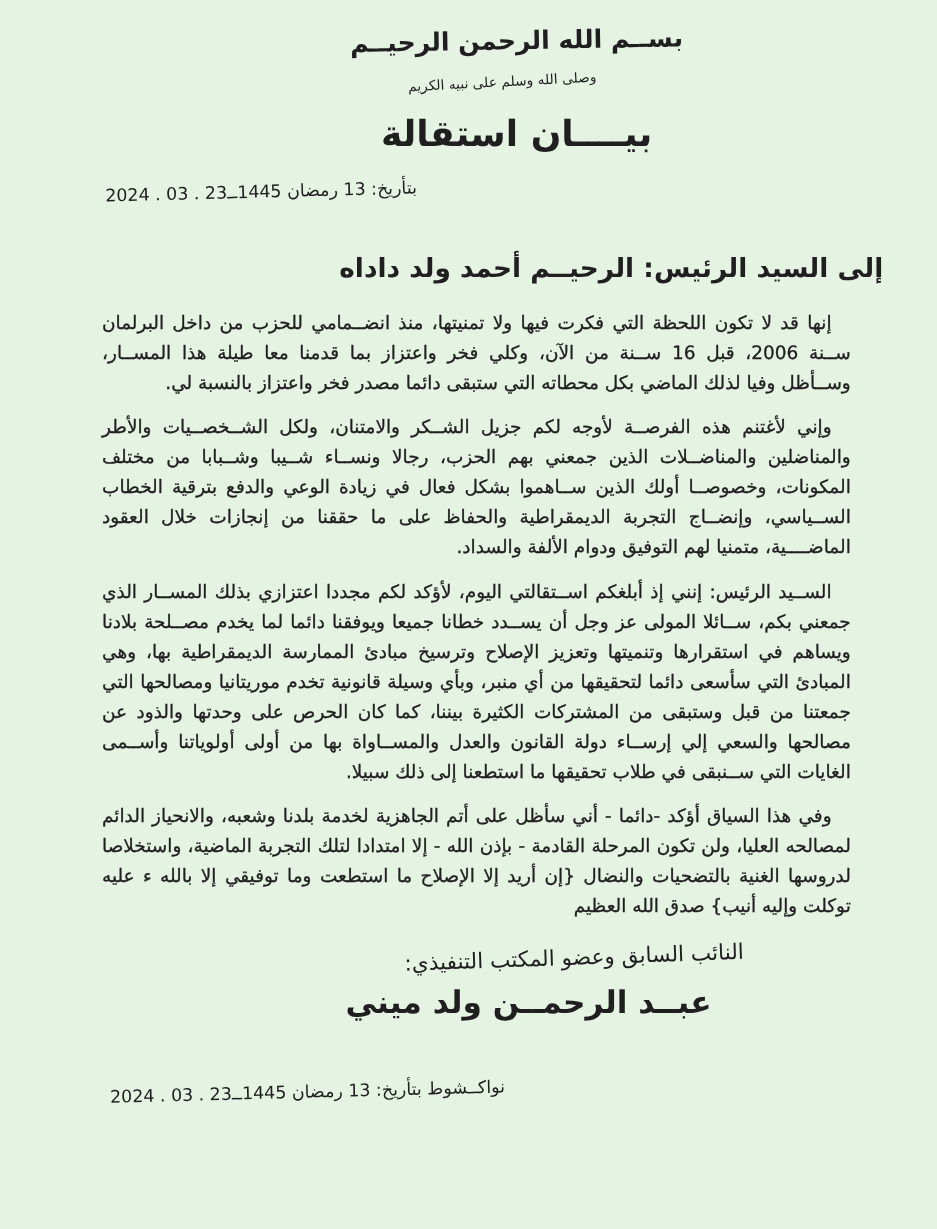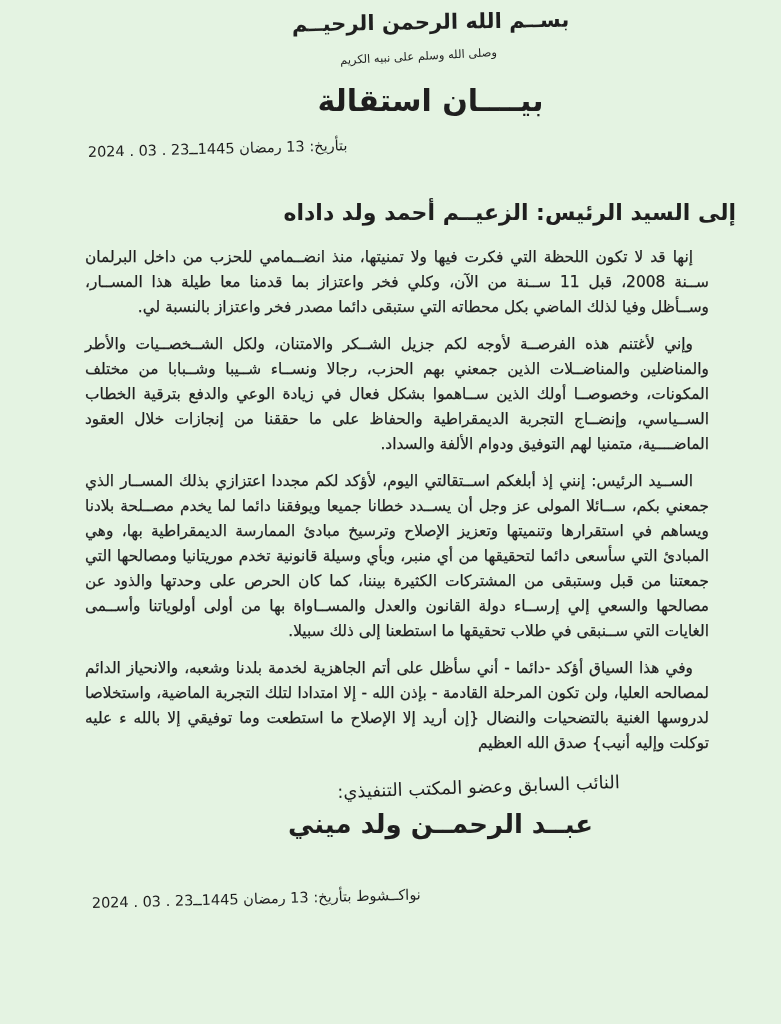--- a/index.html
+++ b/index.html
@@ -12,21 +12,21 @@
   body {
     background: #e4f3e2;
     font-family: "DejaVu Sans", sans-serif;
     color: #1f1f1f;
     direction: rtl;
   }
   .page {
     position: relative;
     width: 781px;
     height: 1024px;
-    padding-top: 10px;
+    padding-top: 22px;
     box-sizing: border-box;
   }
   .basmala {
     text-align: center;
     font-size: 21px;
     font-weight: bold;
     transform: translateX(40px) rotate(-1deg);
   }
   .salawat {
     text-align: center;
@@ -99,24 +99,24 @@
 <div class="page">
 
   <div class="basmala">بســم الله الرحمن الرحيــم</div>
 
   <div class="salawat">وصلى الله وسلم على نبيه الكريم</div>
 
   <div class="doc-title">بيــــان استقالة</div>
 
   <div class="date-line date-top">بتأريخ: 13 رمضان 1445ــ23 . 03 . 2024</div>
 
-  <div class="recipient">إلى السيد الرئيس: الزعيــم أحمد ولد داداه</div>
+  <div class="recipient">إلى السيد الرئيس: الرحيــم أحمد ولد داداه</div>
 
   <div class="letter-body">
-    <p>إنها قد لا تكون اللحظة التي فكرت فيها ولا تمنيتها، منذ انضــمامي للحزب من داخل البرلمان ســنة 2008، قبل 11 ســنة من الآن، وكلي فخر واعتزاز بما قدمنا معا طيلة هذا المســار، وســأظل وفيا لذلك الماضي بكل محطاته التي ستبقى دائما مصدر فخر واعتزاز بالنسبة لي.</p>
+    <p>إنها قد لا تكون اللحظة التي فكرت فيها ولا تمنيتها، منذ انضــمامي للحزب من داخل البرلمان ســنة 2006، قبل 16 ســنة من الآن، وكلي فخر واعتزاز بما قدمنا معا طيلة هذا المســار، وســأظل وفيا لذلك الماضي بكل محطاته التي ستبقى دائما مصدر فخر واعتزاز بالنسبة لي.</p>
 
     <p>وإني لأغتنم هذه الفرصــة لأوجه لكم جزيل الشــكر والامتنان، ولكل الشــخصــيات والأطر والمناضلين والمناضــلات الذين جمعني بهم الحزب، رجالا ونســاء شــيبا وشــبابا من مختلف المكونات، وخصوصــا أولك الذين ســاهموا بشكل فعال في زيادة الوعي والدفع بترقية الخطاب الســياسي، وإنضــاج التجربة الديمقراطية والحفاظ على ما حققنا من إنجازات خلال العقود الماضــــية، متمنيا لهم التوفيق ودوام الألفة والسداد.</p>
 
     <p><strong>الســيد الرئيس:</strong><span> إنني إذ أبلغكم اســتقالتي اليوم، لأؤكد لكم مجددا اعتزازي بذلك المســار الذي جمعني بكم، ســائلا المولى عز وجل أن يســدد خطانا جميعا ويوفقنا دائما لما يخدم مصــلحة بلادنا ويساهم في استقرارها وتنميتها وتعزيز الإصلاح وترسيخ مبادئ الممارسة الديمقراطية بها، وهي المبادئ التي سأسعى دائما لتحقيقها من أي منبر، وبأي وسيلة قانونية تخدم موريتانيا ومصالحها التي جمعتنا من قبل وستبقى من المشتركات الكثيرة بيننا، كما كان الحرص على وحدتها والذود عن مصالحها والسعي إلي إرســاء دولة القانون والعدل والمســاواة بها من أولى أولوياتنا وأســمى الغايات التي ســنبقى في طلاب تحقيقها ما استطعنا إلى ذلك سبيلا.</span></p>
 
     <p>وفي هذا السياق أؤكد -دائما - أني سأظل على أتم الجاهزية لخدمة بلدنا وشعبه، والانحياز الدائم لمصالحه العليا، ولن تكون المرحلة القادمة - بإذن الله - إلا امتدادا لتلك التجربة الماضية، واستخلاصا لدروسها الغنية بالتضحيات والنضال {إن أريد إلا الإصلاح ما استطعت وما توفيقي إلا بالله ء عليه توكلت وإليه أنيب} صدق الله العظيم</p>
   </div>
 
   <div class="sig-role">النائب السابق وعضو المكتب التنفيذي:</div>
 

